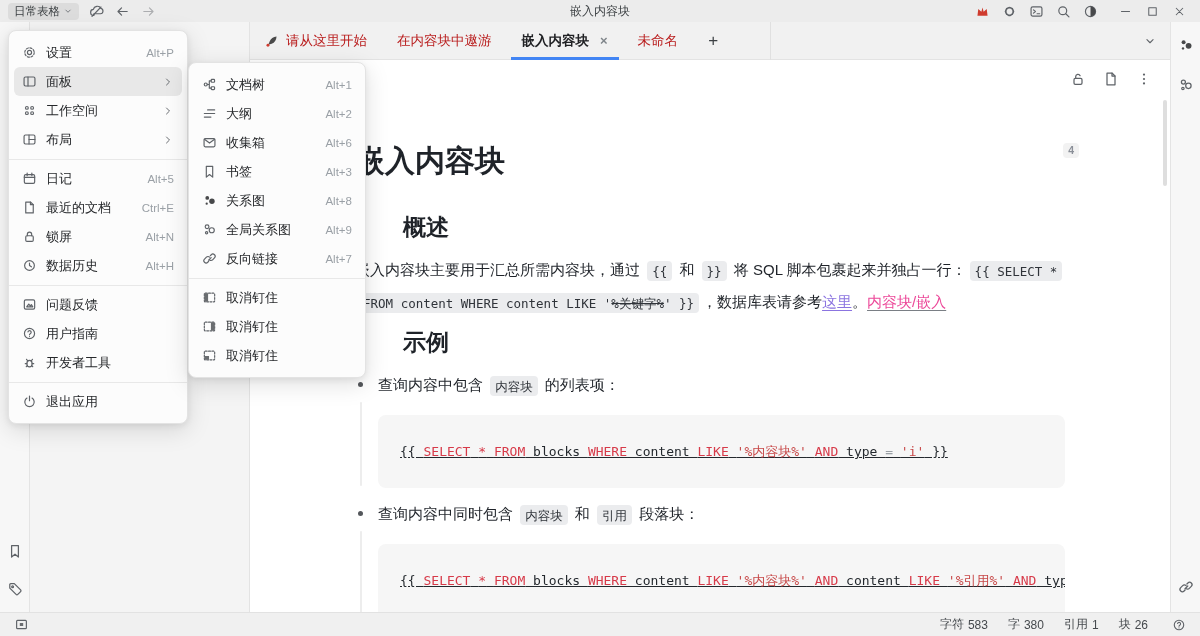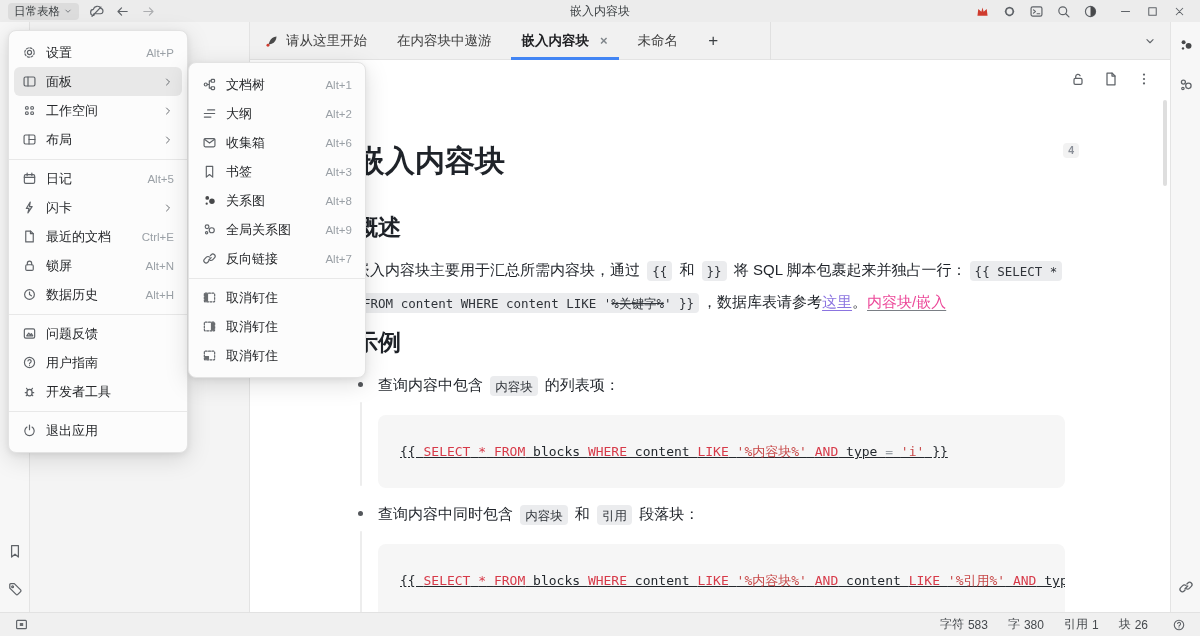--- a/index.html
+++ b/index.html
@@ -32,40 +32,40 @@
   .dock-right{right:0;border-left:1px solid #e4e4e4;padding-top:12px;gap:18px;}
   .dock .flexspace{flex:1;}
   .dock-btn{width:22px;height:22px;display:flex;align-items:center;justify-content:center;}
   .panel{position:absolute;left:30px;top:0;bottom:0;width:220px;background:#f4f4f4;
          border-right:1px solid #e3e3e3;box-sizing:border-box;}
   .center{position:absolute;left:250px;right:30px;top:0;bottom:0;display:flex;flex-direction:column;}
 
   
   .tabbar{height:37px;background:#f1f1f1;border-bottom:1px solid #e3e3e3;display:flex;
           align-items:stretch;position:relative;flex:none;}
-  .tab{display:flex;align-items:center;gap:7px;padding:0 15px;font-size:13.5px;color:#404040;position:relative;}
+  .tab{display:flex;align-items:center;gap:7px;padding:0 15px;font-size:13.5px;color:#b91c1c;position:relative;}
   .tab .x{font-size:13px;color:#80868b;margin-left:4px;}
   .tab.active{font-weight:700;color:#202124;}
   .tab.active::after{content:"";position:absolute;left:4px;right:4px;bottom:-1px;height:3px;background:#4285f4;}
   .tab-add{width:40px;display:flex;align-items:center;justify-content:center;font-size:17px;color:#3c4043;}
   .tab-divider{position:absolute;left:520px;top:0;bottom:-1px;width:1px;background:#e0e0e0;}
   .tabbar-end{margin-left:auto;display:flex;align-items:center;padding-right:13px;}
 
   
   .toolbar{height:38px;background:#fff;display:flex;align-items:center;justify-content:flex-end;
            gap:13px;padding-right:16px;flex:none;}
   .toolbar .dock-btn{width:20px;height:20px;}
 
   
   .editor{flex:1;position:relative;overflow:hidden;background:#fff;}
   .content{position:absolute;left:105px;top:0;width:710px;}
   .h1{position:relative;margin-top:42px;font-size:30px;line-height:42px;font-weight:700;}
   .badge4{position:absolute;right:-14px;top:3px;font-size:10.5px;color:#8a8f98;background:#f2f2f2;
           border-radius:4px;padding:1px 5px;line-height:13px;}
-  .h2{font-size:23px;line-height:34px;font-weight:700;}
+  .h2{font-size:23px;line-height:34px;font-weight:700;margin-left:48px;}
   .h2.overview{margin-top:28px;}
   .h2.examples{margin-top:7px;}
   .para{margin-top:10px;font-size:15px;line-height:31px;}
   .rline{white-space:nowrap;}
   .inline-code{font-family:"DejaVu Sans Mono","Liberation Mono",monospace;font-size:12.5px;
                background:#ebecee;border-radius:4px;padding:2.5px 5px;margin:0 3px;color:#30343a;}
   .strike{text-decoration:line-through;}
   .link{color:#8b74e0;text-decoration:underline;text-underline-offset:3px;}
   .ref{color:#ec4899;text-decoration:underline;text-decoration-color:#7a7f85;text-underline-offset:3px;}
   .list-item{position:relative;padding-left:23px;margin-top:13px;}
@@ -384,31 +384,20 @@
         <rect x="2.5" y="3.8" width="11" height="9.4" rx="1.5"></rect>
         <line x1="5.5" y1="2.2" x2="5.5" y2="5"></line>
         <line x1="10.5" y1="2.2" x2="10.5" y2="5"></line>
         <line x1="2.5" y1="6.8" x2="13.5" y2="6.8"></line>
       </svg>
       <span class="mi-label">日记</span>
       <span class="mi-extra">Alt+5</span>
     </div>
     <div class="menu-item">
       <svg viewBox="0 0 16 16" class="ic" style="width: 15px; height: 15px;">
-        <path d="M8.8 2.2 4.6 9h2.9l-1.2 4.8L10.8 7H7.9z"></path>
-      </svg>
-      <span class="mi-label">闪卡</span>
-      <span class="mi-chevron">
-        <svg viewBox="0 0 16 16" class="ic" style="width: 12px; height: 12px;">
-          <path d="m6 4 4 4-4 4"></path>
-        </svg>
-      </span>
-    </div>
-    <div class="menu-item">
-      <svg viewBox="0 0 16 16" class="ic" style="width: 15px; height: 15px;">
         <path d="M4 2.2h5.2L12 5v8.8H4z"></path>
         <path d="M9 2.2V5h3"></path>
       </svg>
       <span class="mi-label">最近的文档</span>
       <span class="mi-extra">Ctrl+E</span>
     </div>
     <div class="menu-item">
       <svg viewBox="0 0 16 16" class="ic" style="width: 15px; height: 15px;">
         <rect x="4" y="7.2" width="8" height="6" rx="1.3"></rect>
         <path d="M5.7 7.2V5.6a2.3 2.3 0 0 1 4.6 0v1.6"></path>

